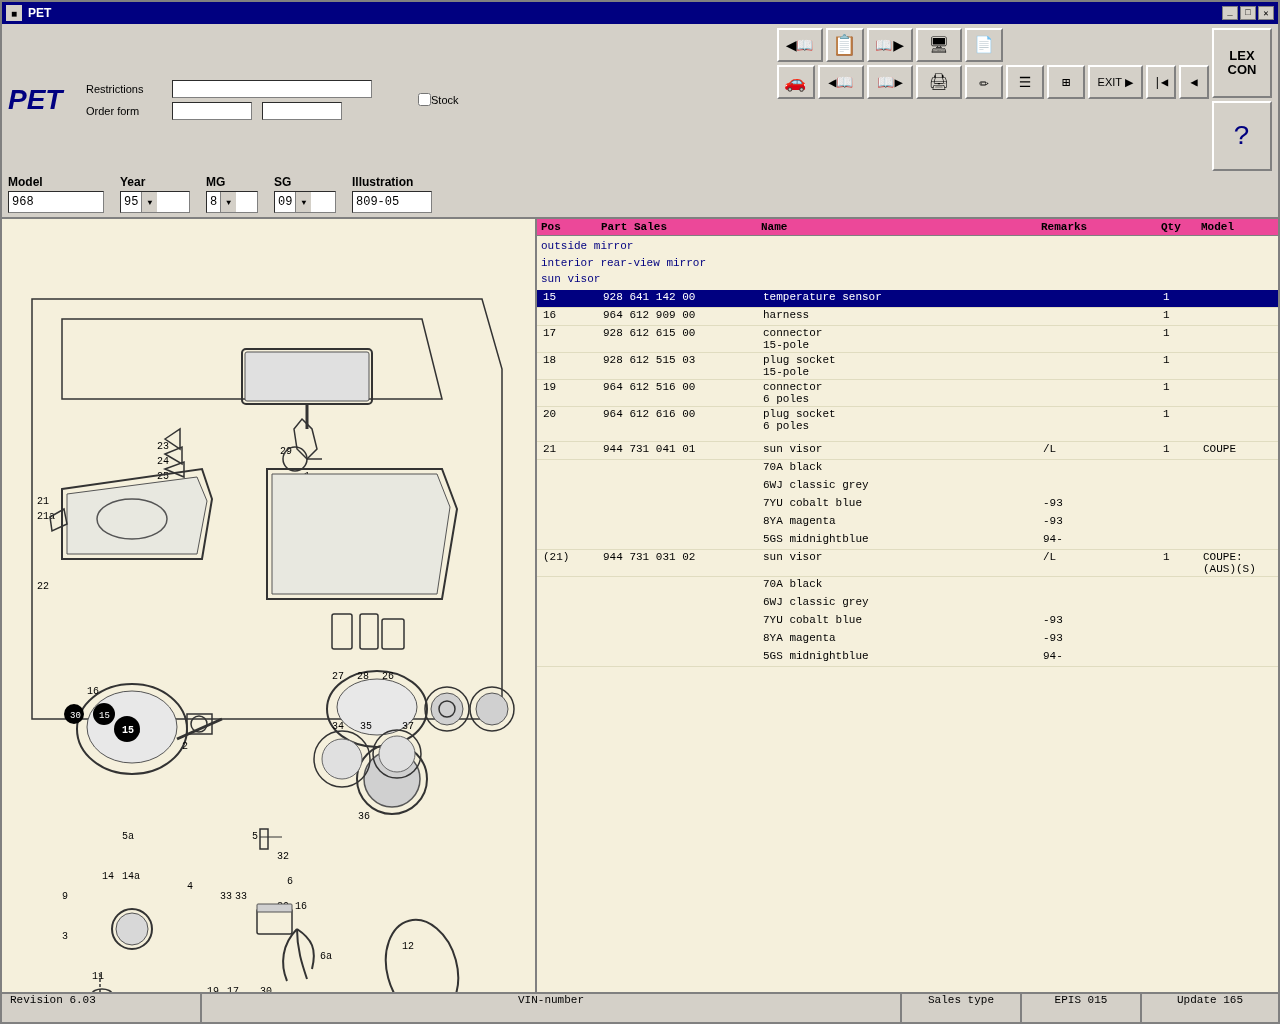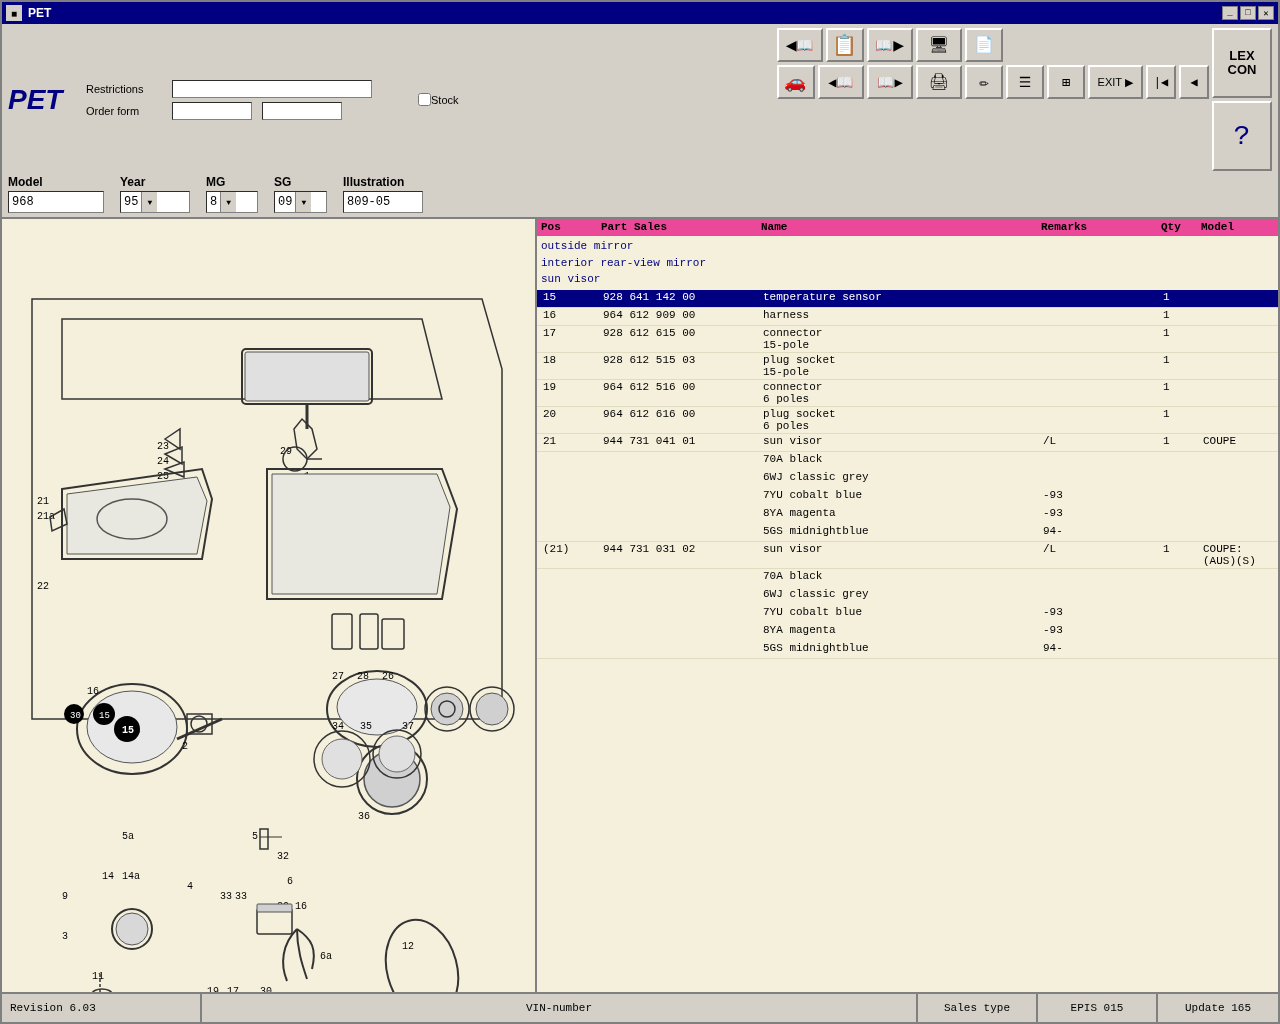--- a/index.html
+++ b/index.html
@@ -327,21 +327,20 @@
       height: 30px;
       background: #d4d0c8;
       border-top: 2px solid #808080;
       display: flex;
       align-items: center;
       flex-shrink: 0;
     }
     .status-section {
       height: 100%;
       display: flex;
-      align-items: center;
       padding: 0 8px;
       border-right: 2px solid #808080;
       font-family: 'Courier New', Courier, monospace;
       font-size: 11px;
     }
     .status-section:first-child {
       width: 200px;
     }
     .status-section.middle {
       flex: 1;
@@ -349,21 +348,21 @@
     }
     .status-section.right {
       width: 120px;
       justify-content: center;
     }
     .status-section.epis {
       width: 120px;
       justify-content: center;
     }
     .status-section.update {
-      width: 120px;
+      width: 136px;
       justify-content: center;
       border-right: none;
     }
 
     
     .illus-svg {
       width: 535px;
       height: 810px;
       display: block;
     }
@@ -479,21 +478,21 @@
       </div>
       <div class="field-group">
         <span class="field-label">MG</span>
         <div class="select-with-arrow" style="width:52px;">
           <span class="select-val">8</span>
           <span class="select-arrow">▼</span>
         </div>
       </div>
       <div class="field-group">
         <span class="field-label">SG</span>
-        <div class="select-with-arrow" style="width:53px;">
+        <div class="select-with-arrow" style="width:62px;">
           <span class="select-val">09</span>
           <span class="select-arrow">▼</span>
         </div>
       </div>
       <div class="field-group">
         <span class="field-label">Illustration</span>
         <input class="field-input field-input-illus" type="text" value="809-05" style="">
       </div>
     </div>
   </div>
@@ -731,21 +730,21 @@
 
         <div class="parts-row" style="padding-top:1px; padding-bottom:1px;">
           <span class="parts-cell">19</span>
           <span class="parts-cell">964 612 516 00</span>
           <span class="parts-cell">connector<br>6 poles</span>
           <span class="parts-cell"></span>
           <span class="parts-cell">1</span>
           <span class="parts-cell"></span>
         </div>
 
-        <div class="parts-row" style="padding-top:1px; padding-bottom:1px;">
+        <div class="parts-row" style="padding-top:1px; padding-bottom:9px;">
           <span class="parts-cell">20</span>
           <span class="parts-cell">964 612 616 00</span>
           <span class="parts-cell">plug socket<br>6 poles</span>
           <span class="parts-cell"></span>
           <span class="parts-cell">1</span>
           <span class="parts-cell"></span>
         </div>
 
         <div class="parts-row">
           <span class="parts-cell">21</span>

